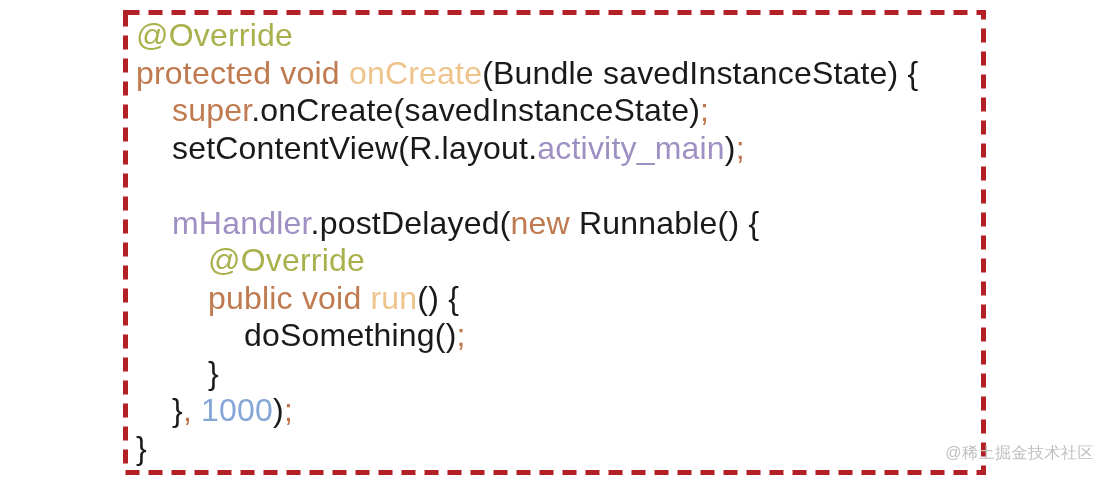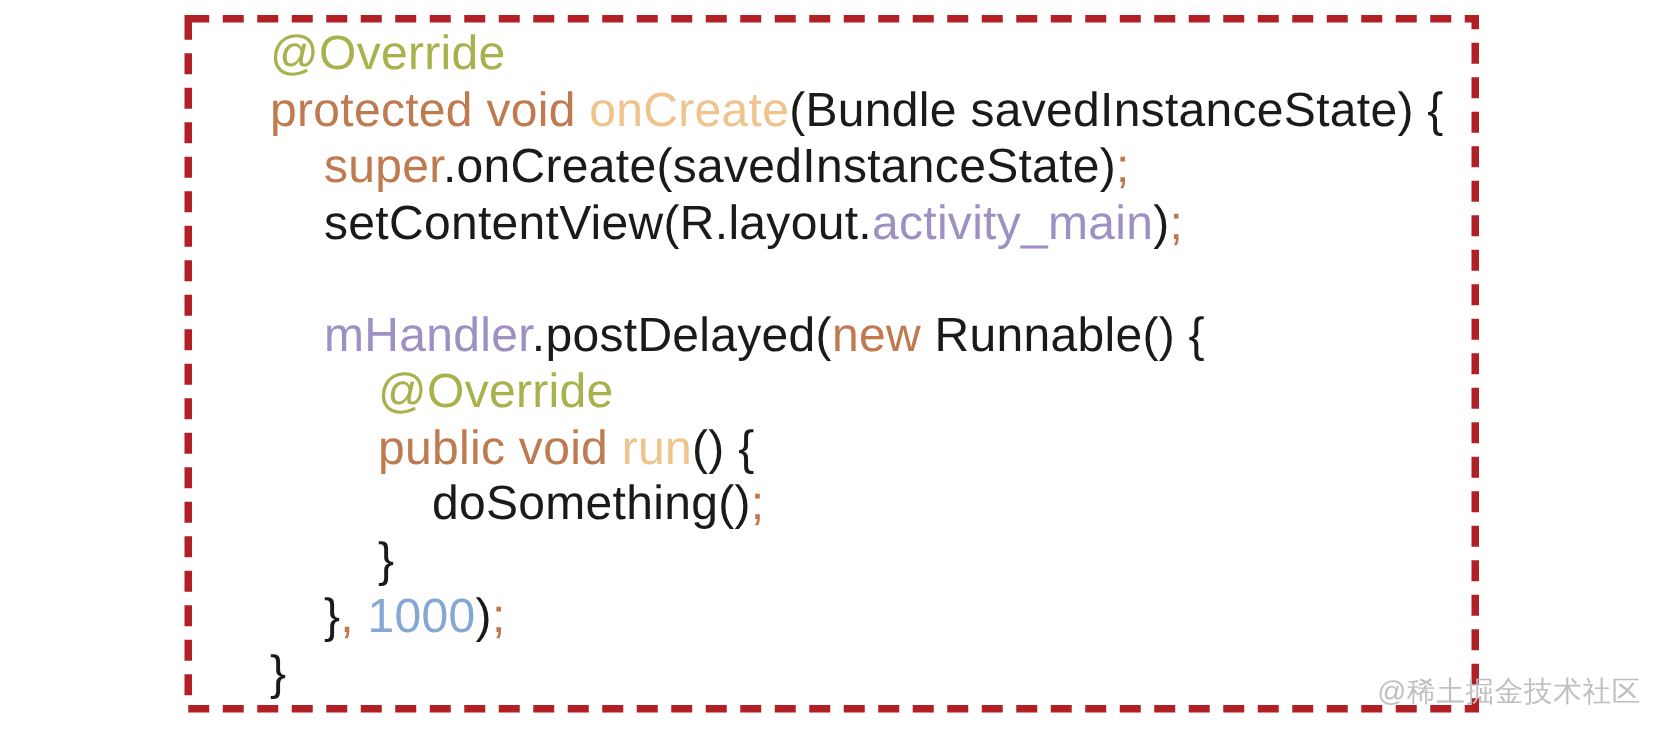--- a/index.html
+++ b/index.html
@@ -27,27 +27,26 @@
     top: 17px;
     width: 840px;
     font-size: 32px;
     line-height: 37.5px;
     letter-spacing: 0.2px;
     white-space: pre;
     color: #1a1a1a;
   }
   .code .line {
     height: 37.5px;
-    margin-left: 44px;
   }
   .watermark {
     position: absolute;
     right: 16px;
-    bottom: 14px;
-    font-size: 19px;
+    bottom: 24px;
+    font-size: 16px;
     letter-spacing: 0.5px;
     color: #bfbfbf;
   }
 </style>
 </head>
 <body>
 
 <div class="page">
 
   <svg class="frame-svg" width="1110" height="488">

